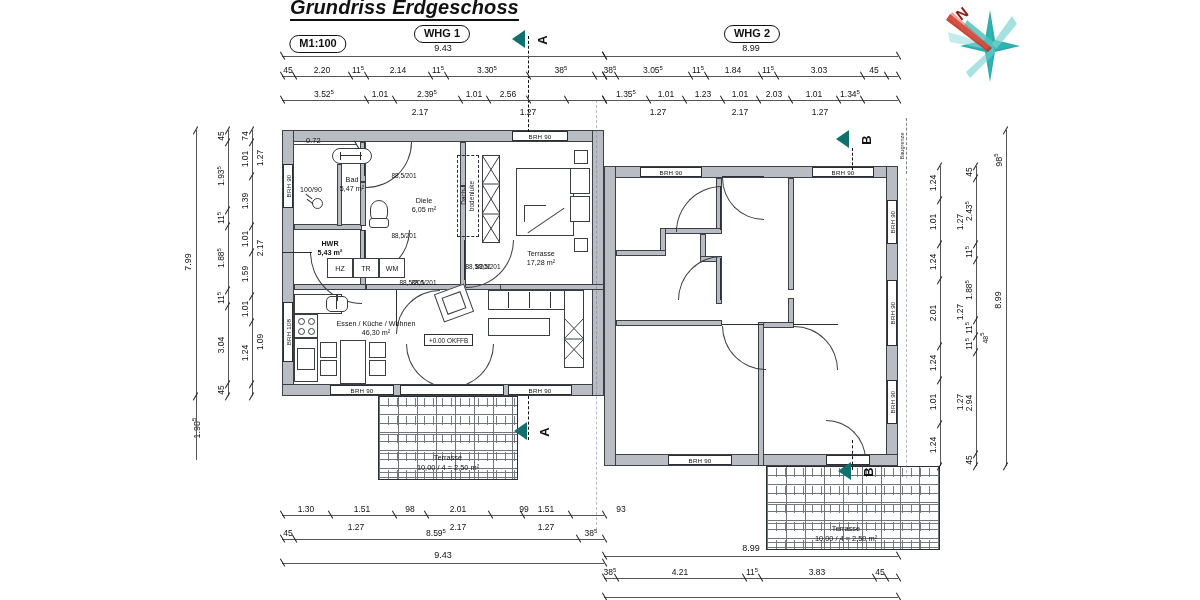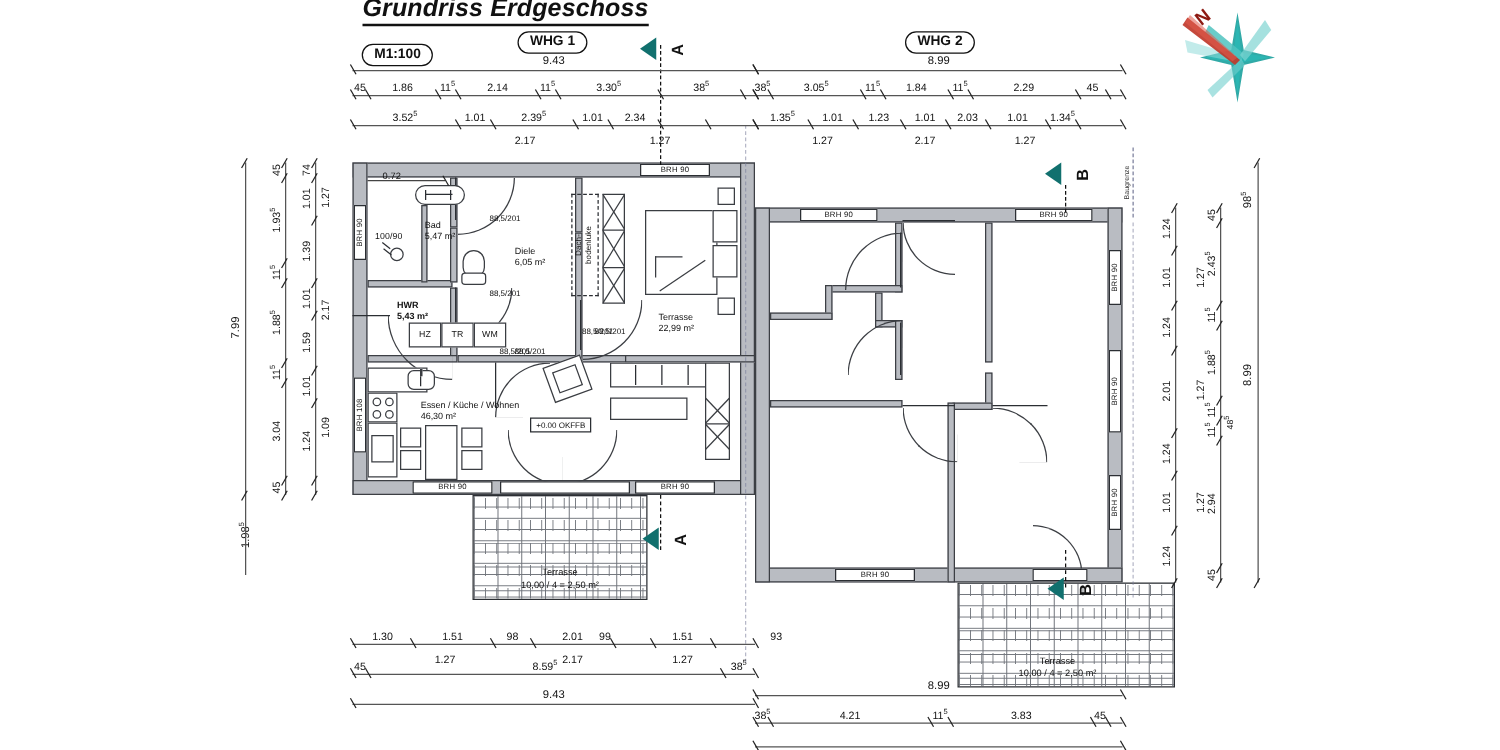--- a/index.html
+++ b/index.html
@@ -44,21 +44,21 @@
   
   .wall { position:absolute; background:#b9bcc2; border:1px solid #3c3f44; }
   .thinline { position:absolute; background:#2b2e33; }
   .furn { position:absolute; border:1px solid #3a3d42; background:#fff; }
   .win { position:absolute; background:#fff; border:1px solid #2b2e33; }
   .winlbl { position:absolute; font-size:6.2px; color:#111; white-space:nowrap;
             transform:translate(-50%,-50%); letter-spacing:.2px; }
   .winlbl.v { transform:translate(-50%,-50%) rotate(-90deg); }
   .doorarc { position:absolute; border:1px solid #3a3d42; border-radius:50%;
              background:transparent; }
-  .roomlbl { position:absolute; text-align:left; transform:translate(-50%,-50%);
+  .roomlbl { position:absolute; text-align:center; transform:translate(-50%,-50%);
              font-size:7.2px; color:#111; line-height:9px; white-space:nowrap; }
   .doorlbl { position:absolute; font-size:6.4px; color:#111; white-space:nowrap;
              transform:translate(-50%,-50%); }
   .okffb { position:absolute; border:1px solid #2b2e33; background:#fff;
            font-size:6.4px; padding:1.5px 4px; color:#111; white-space:nowrap; }
 
   
   .terrace { position:absolute; border:1.2px solid #2b2e33;
     background-color:#ffffff;
     background-image:
@@ -267,21 +267,21 @@
   <line x1="18" y1="0" x2="0" y2="29" stroke="#3a3d42" stroke-width="1"></line>
   <line x1="0" y1="29" x2="18" y2="59" stroke="#3a3d42" stroke-width="1"></line>
   <line x1="18" y1="29" x2="0" y2="59" stroke="#3a3d42" stroke-width="1"></line>
   <line x1="0" y1="59" x2="18" y2="88" stroke="#3a3d42" stroke-width="1"></line>
   <line x1="18" y1="59" x2="0" y2="88" stroke="#3a3d42" stroke-width="1"></line>
   <line x1="0" y1="29" x2="18" y2="29" stroke="#3a3d42" stroke-width="1"></line>
   <line x1="0" y1="59" x2="18" y2="59" stroke="#3a3d42" stroke-width="1"></line>
 </svg>
 
 <div class="roomlbl" style="left:541px;top:258px;">
-  <span>Terrasse</span><br><span>22,99 m²</span>
+  <span>Terrasse</span><br><span>17,28 m²</span>
 </div>
 <div class="furn" style="left:516px;top:168px;width:58px;height:68px;"></div>
 <div class="thinline" style="left:524px;top:220px;width:44px;height:1px;transform:rotate(-34deg);background:#3a3d42;"></div>
 <div class="thinline" style="left:524px;top:205px;width:1px;height:17px;background:#3a3d42;"></div>
 <div class="thinline" style="left:524px;top:205px;width:22px;height:1px;background:#3a3d42;"></div>
 <div class="furn" style="left:574px;top:150px;width:14px;height:14px;"></div>
 <div class="furn" style="left:570px;top:168px;width:20px;height:26px;"></div>
 <div class="furn" style="left:570px;top:196px;width:20px;height:26px;"></div>
 <div class="furn" style="left:574px;top:238px;width:14px;height:14px;"></div>
 
@@ -365,41 +365,41 @@
     <div class="tick" style="left: 277.5px; top: 75.4px; transform: rotate(60deg);"></div>
     <div class="tick" style="left: 289.5px; top: 75.4px; transform: rotate(60deg);"></div>
     <div class="tick" style="left: 345.5px; top: 75.4px; transform: rotate(60deg);"></div>
     <div class="tick" style="left: 361.5px; top: 75.4px; transform: rotate(60deg);"></div>
     <div class="tick" style="left: 425.5px; top: 75.4px; transform: rotate(60deg);"></div>
     <div class="tick" style="left: 441.5px; top: 75.4px; transform: rotate(60deg);"></div>
     <div class="tick" style="left: 523.5px; top: 75.4px; transform: rotate(60deg);"></div>
     <div class="tick" style="left: 589.5px; top: 75.4px; transform: rotate(60deg);"></div>
     <div class="tick" style="left: 599.5px; top: 75.4px; transform: rotate(60deg);"></div>
     <div class="dimtxt" style="left: 288px; top: 70px;">45</div>
-    <div class="dimtxt" style="left: 322px; top: 70px;">1.86</div>
+    <div class="dimtxt" style="left: 322px; top: 70px;">2.20</div>
     <div class="dimtxt" style="left: 358px; top: 70px;">11<sup>5</sup></div>
     <div class="dimtxt" style="left: 398px; top: 70px;">2.14</div>
     <div class="dimtxt" style="left: 438px; top: 70px;">11<sup>5</sup></div>
     <div class="dimtxt" style="left: 487px; top: 70px;">3.30<sup>5</sup></div>
     <div class="dimtxt" style="left: 561px; top: 70px;">38<sup>5</sup></div>
     <div class="dimtxt" style="left: 599px; top: 70px;"></div>
     <div class="dimline h" style="left: 282px; top: 100px; width: 322px;"></div>
     <div class="tick" style="left: 277.5px; top: 99.4px; transform: rotate(60deg);"></div>
     <div class="tick" style="left: 361.5px; top: 99.4px; transform: rotate(60deg);"></div>
     <div class="tick" style="left: 389.5px; top: 99.4px; transform: rotate(60deg);"></div>
     <div class="tick" style="left: 455.5px; top: 99.4px; transform: rotate(60deg);"></div>
     <div class="tick" style="left: 483.5px; top: 99.4px; transform: rotate(60deg);"></div>
     <div class="tick" style="left: 523.5px; top: 99.4px; transform: rotate(60deg);"></div>
     <div class="tick" style="left: 561.5px; top: 99.4px; transform: rotate(60deg);"></div>
     <div class="tick" style="left: 599.5px; top: 99.4px; transform: rotate(60deg);"></div>
     <div class="dimtxt" style="left: 324px; top: 94px;">3.52<sup>5</sup></div>
     <div class="dimtxt" style="left: 380px; top: 94px;">1.01</div>
     <div class="dimtxt" style="left: 427px; top: 94px;">2.39<sup>5</sup></div>
     <div class="dimtxt" style="left: 474px; top: 94px;">1.01</div>
-    <div class="dimtxt" style="left: 508px; top: 94px;">2.34</div>
+    <div class="dimtxt" style="left: 508px; top: 94px;">2.56</div>
     <div class="dimtxt" style="left: 547px; top: 94px;"></div>
     <div class="dimtxt" style="left: 585px; top: 94px;"></div>
     <div class="dimtxt" style="left: 420px; top: 112px;">2.17</div>
     <div class="dimtxt" style="left: 528px; top: 112px;">1.27</div>
     <div class="dimline h" style="left: 604px; top: 56px; width: 294px;"></div>
     <div class="tick" style="left: 599.5px; top: 55.4px; transform: rotate(60deg);"></div>
     <div class="tick" style="left: 893.5px; top: 55.4px; transform: rotate(60deg);"></div>
     <div class="dimtxt" style="left: 751px; top: 48px; font-size: 9px;">8.99</div>
     <div class="dimline h" style="left: 604px; top: 76px; width: 294px;"></div>
     <div class="tick" style="left: 599.5px; top: 75.4px; transform: rotate(60deg);"></div>
@@ -409,21 +409,21 @@
     <div class="tick" style="left: 755.5px; top: 75.4px; transform: rotate(60deg);"></div>
     <div class="tick" style="left: 771.5px; top: 75.4px; transform: rotate(60deg);"></div>
     <div class="tick" style="left: 857.5px; top: 75.4px; transform: rotate(60deg);"></div>
     <div class="tick" style="left: 881.5px; top: 75.4px; transform: rotate(60deg);"></div>
     <div class="tick" style="left: 893.5px; top: 75.4px; transform: rotate(60deg);"></div>
     <div class="dimtxt" style="left: 610px; top: 70px;">38<sup>5</sup></div>
     <div class="dimtxt" style="left: 653px; top: 70px;">3.05<sup>5</sup></div>
     <div class="dimtxt" style="left: 698px; top: 70px;">11<sup>5</sup></div>
     <div class="dimtxt" style="left: 733px; top: 70px;">1.84</div>
     <div class="dimtxt" style="left: 768px; top: 70px;">11<sup>5</sup></div>
-    <div class="dimtxt" style="left: 819px; top: 70px;">2.29</div>
+    <div class="dimtxt" style="left: 819px; top: 70px;">3.03</div>
     <div class="dimtxt" style="left: 874px; top: 70px;">45</div>
     <div class="dimtxt" style="left: 892px; top: 70px;"></div>
     <div class="dimline h" style="left: 604px; top: 100px; width: 294px;"></div>
     <div class="tick" style="left: 599.5px; top: 99.4px; transform: rotate(60deg);"></div>
     <div class="tick" style="left: 643.5px; top: 99.4px; transform: rotate(60deg);"></div>
     <div class="tick" style="left: 679.5px; top: 99.4px; transform: rotate(60deg);"></div>
     <div class="tick" style="left: 717.5px; top: 99.4px; transform: rotate(60deg);"></div>
     <div class="tick" style="left: 753.5px; top: 99.4px; transform: rotate(60deg);"></div>
     <div class="tick" style="left: 785.5px; top: 99.4px; transform: rotate(60deg);"></div>
     <div class="tick" style="left: 833.5px; top: 99.4px; transform: rotate(60deg);"></div>
@@ -532,21 +532,21 @@
     <div class="tick" style="left: 389.5px; top: 514.4px; transform: rotate(60deg);"></div>
     <div class="tick" style="left: 421.5px; top: 514.4px; transform: rotate(60deg);"></div>
     <div class="tick" style="left: 485.5px; top: 514.4px; transform: rotate(60deg);"></div>
     <div class="tick" style="left: 517.5px; top: 514.4px; transform: rotate(60deg);"></div>
     <div class="tick" style="left: 565.5px; top: 514.4px; transform: rotate(60deg);"></div>
     <div class="tick" style="left: 599.5px; top: 514.4px; transform: rotate(60deg);"></div>
     <div class="dimtxt" style="left: 306px; top: 509px;">1.30</div>
     <div class="dimtxt" style="left: 362px; top: 509px;">1.51</div>
     <div class="dimtxt" style="left: 410px; top: 509px;">98</div>
     <div class="dimtxt" style="left: 458px; top: 509px;">2.01</div>
-    <div class="dimtxt" style="left: 484px; top: 509px;">99</div>
+    <div class="dimtxt" style="left: 524px; top: 509px;">99</div>
     <div class="dimtxt" style="left: 546px; top: 509px;">1.51</div>
     <div class="dimtxt" style="left: 621px; top: 509px;">93</div>
     <div class="dimtxt" style="left: 356px; top: 527px;">1.27</div>
     <div class="dimtxt" style="left: 458px; top: 527px;">2.17</div>
     <div class="dimtxt" style="left: 546px; top: 527px;">1.27</div>
     <div class="dimline h" style="left: 282px; top: 539px; width: 322px;"></div>
     <div class="tick" style="left: 277.5px; top: 538.4px; transform: rotate(60deg);"></div>
     <div class="tick" style="left: 289.5px; top: 538.4px; transform: rotate(60deg);"></div>
     <div class="tick" style="left: 573.5px; top: 538.4px; transform: rotate(60deg);"></div>
     <div class="tick" style="left: 599.5px; top: 538.4px; transform: rotate(60deg);"></div>

